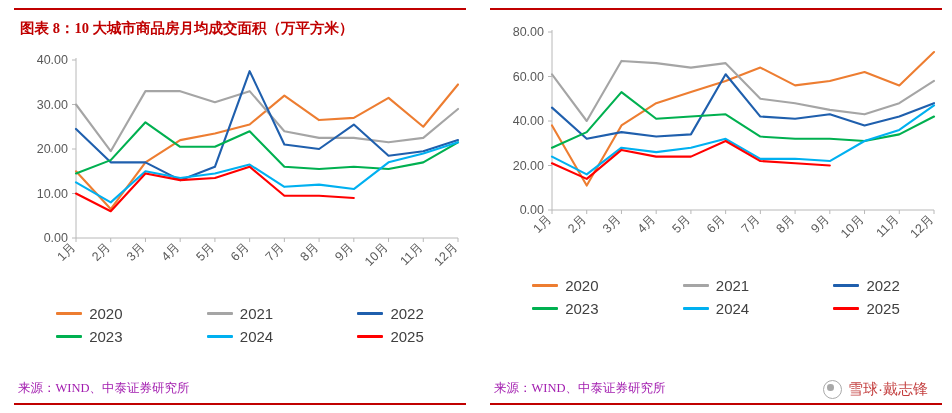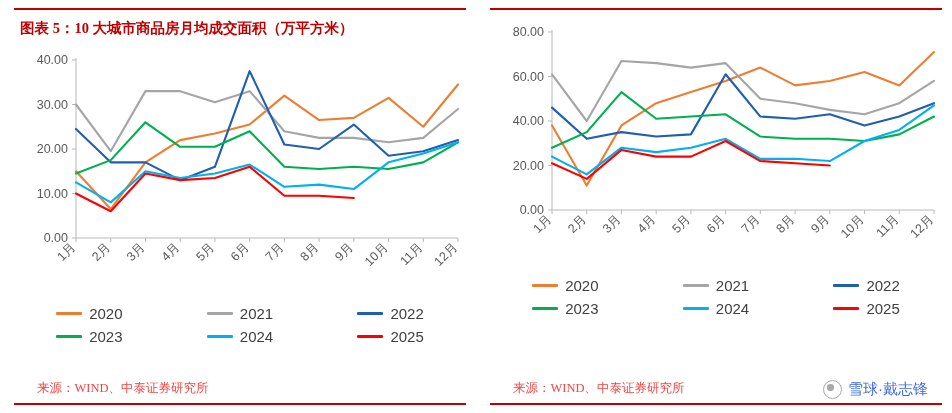--- a/index.html
+++ b/index.html
@@ -55,30 +55,30 @@
   }
   .legend-swatch{
     width:26px;height:3px;border-radius:1px;margin-right:7px;
   }
   .legend-label{
     font-size:15px;color:#404040;
     font-family:"Liberation Sans", sans-serif;
   }
   .source{
     position:absolute;
-    left:23px;bottom:6px;
+    left:4px;bottom:6px;
     font-size:12.5px;
-    color:#ef4444;
+    color:#a21caf;
     font-family:"Liberation Serif", serif;
   }
   .watermark{
     position:absolute;
     right:14px;bottom:4px;
     display:flex;align-items:center;
-    color:#1d4ed8;
+    color:#b91c1c;
     font-size:15px;
     font-family:"Liberation Sans", sans-serif;
     opacity:.85;
   }
   .wm-logo{
     width:17px;height:17px;border-radius:50%;
     border:1.6px solid #9a9a9a;
     margin-right:6px;
     position:relative;
   }
@@ -89,21 +89,21 @@
   }
   text{font-family:"Liberation Sans", sans-serif;}
 </style>
 </head>
 <body>
 
 <div class="page">
 
   <div class="panel">
     <div class="panel-inner">
-      <div class="chart-title">图表 5：10 大城市商品房月均成交面积（万平方米）</div>
+      <div class="chart-title">图表 8：10 大城市商品房月均成交面积（万平方米）</div>
       <div class="plot-wrap">
         <svg class="plot-svg" id="svg-0" width="452" height="258" viewBox="0 0 452 258">
             <line x1="62" y1="16" x2="62" y2="196" stroke="#b8b8b8" stroke-width="1"></line>
             <line x1="62" y1="196" x2="444" y2="196" stroke="#b8b8b8" stroke-width="1"></line>
             <line x1="58" y1="196" x2="62" y2="196" stroke="#b8b8b8" stroke-width="1"></line>
             <text x="54" y="200" text-anchor="end" font-size="12.5" fill="#595959">0.00</text>
             <line x1="58" y1="151.5" x2="62" y2="151.5" stroke="#b8b8b8" stroke-width="1"></line>
             <text x="54" y="155.5" text-anchor="end" font-size="12.5" fill="#595959">10.00</text>
             <line x1="58" y1="107" x2="62" y2="107" stroke="#b8b8b8" stroke-width="1"></line>
             <text x="54" y="111" text-anchor="end" font-size="12.5" fill="#595959">20.00</text>

